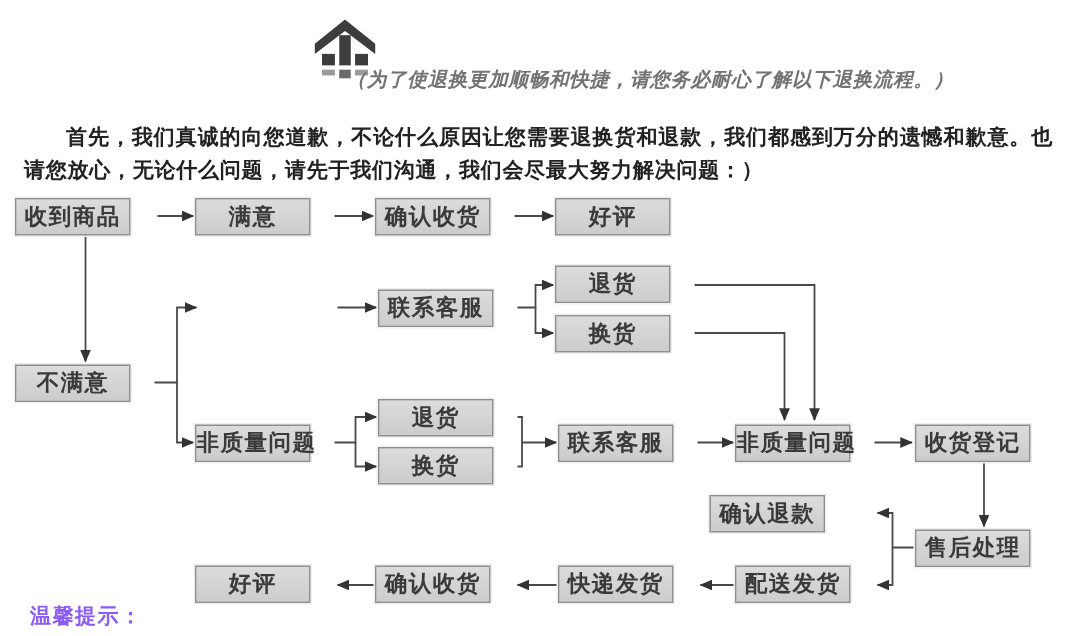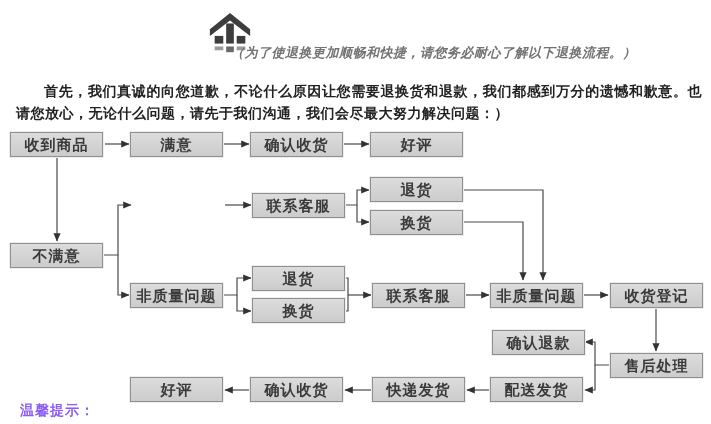--- a/index.html
+++ b/index.html
@@ -28,21 +28,21 @@
   }
   
   .intro{
     position:absolute;left:16px;top:80px;width:686px;
     font-size:14px;font-weight:bold;color:#222222;line-height:22px;
     text-indent:2em;letter-spacing:.5px;text-align:justify;
   }
   
   .connectors{position:absolute;left:0;top:0;width:711px;height:424px;z-index:1;pointer-events:none;}
   .node{
-    position:absolute;z-index:2;width:93px;height:25px;box-sizing:border-box;
+    position:absolute;z-index:2;width:77px;height:25px;box-sizing:border-box;
     background:linear-gradient(#dcdcdc,#cccccc);
     border:1px solid #8f8f8f;
     box-shadow:0 0 0 1px #efefef;
     color:#3a3a3a;font-size:15px;font-weight:bold;letter-spacing:1px;
     text-align:center;line-height:23px;white-space:nowrap;
   }
   
   .tip{
     position:absolute;left:20px;top:402px;font-size:14px;font-weight:bold;
     color:#8b5cf6;letter-spacing:1px;
@@ -124,21 +124,21 @@
 
   <div class="node" style="left:10px;top:243px">不满意</div>
   <div class="node" style="left:130px;top:283px">非质量问题</div>
   <div class="node" style="left:252px;top:266px">退货</div>
   <div class="node" style="left:252px;top:298px">换货</div>
   <div class="node" style="left:372px;top:283px">联系客服</div>
   <div class="node" style="left:490px;top:283px">非质量问题</div>
   <div class="node" style="left:610px;top:353px">售后处理</div>
 
   <div class="node" style="left:610px;top:283px">收货登记</div>
-  <div class="node" style="left:492px;top:330px">确认退款</div>
+  <div class="node" style="left:473px;top:330px">确认退款</div>
   <div class="node" style="left:490px;top:377px">配送发货</div>
   <div class="node" style="left:372px;top:377px">快递发货</div>
   <div class="node" style="left:250px;top:377px">确认收货</div>
   <div class="node" style="left:130px;top:377px">好评</div>
 
   <div class="tip">温馨提示：</div>
 
 </div>
 
 </body></html>

